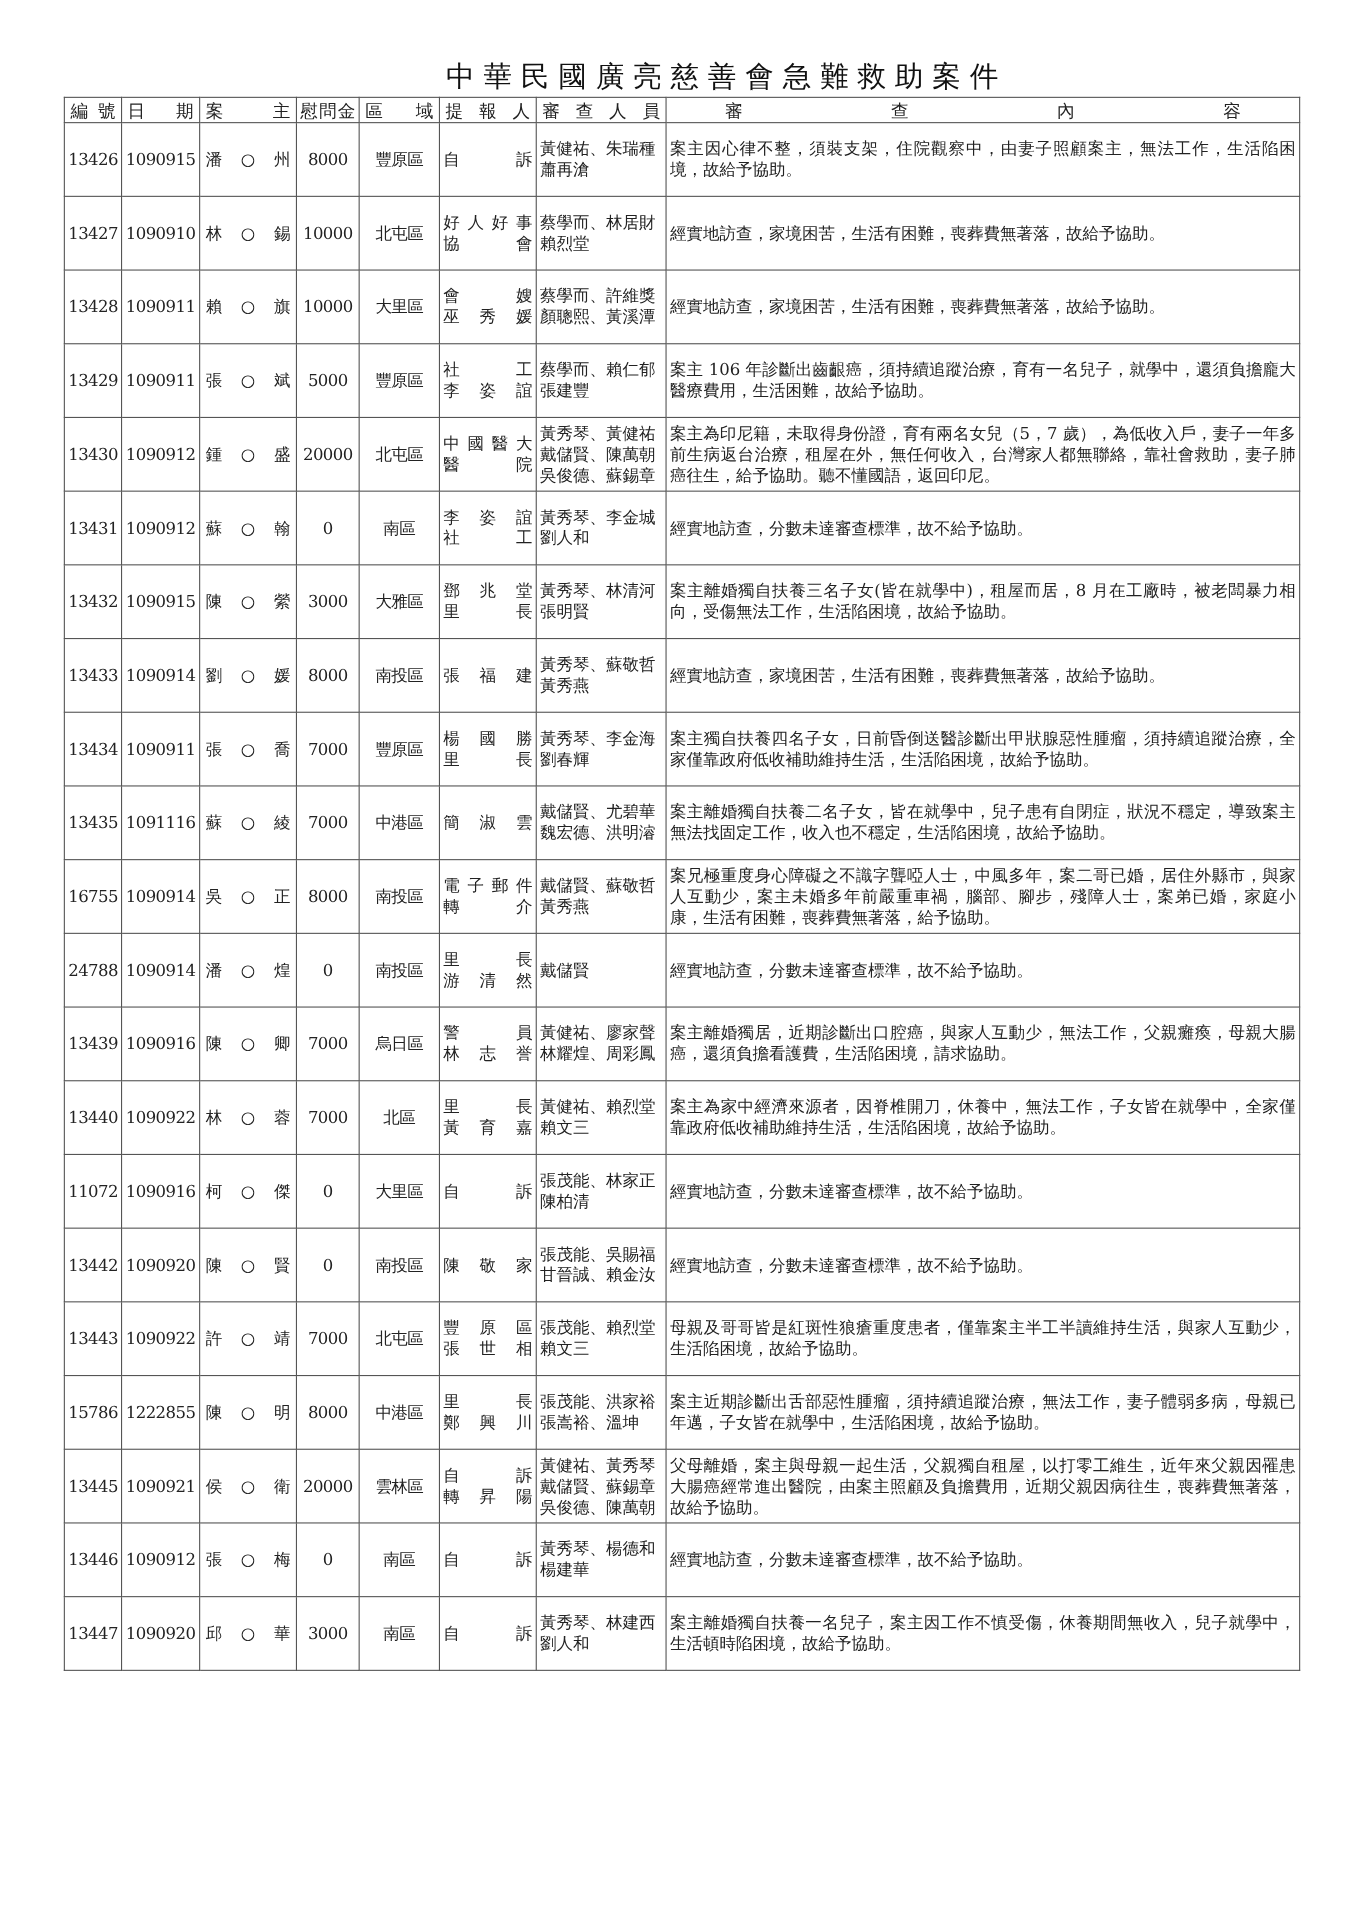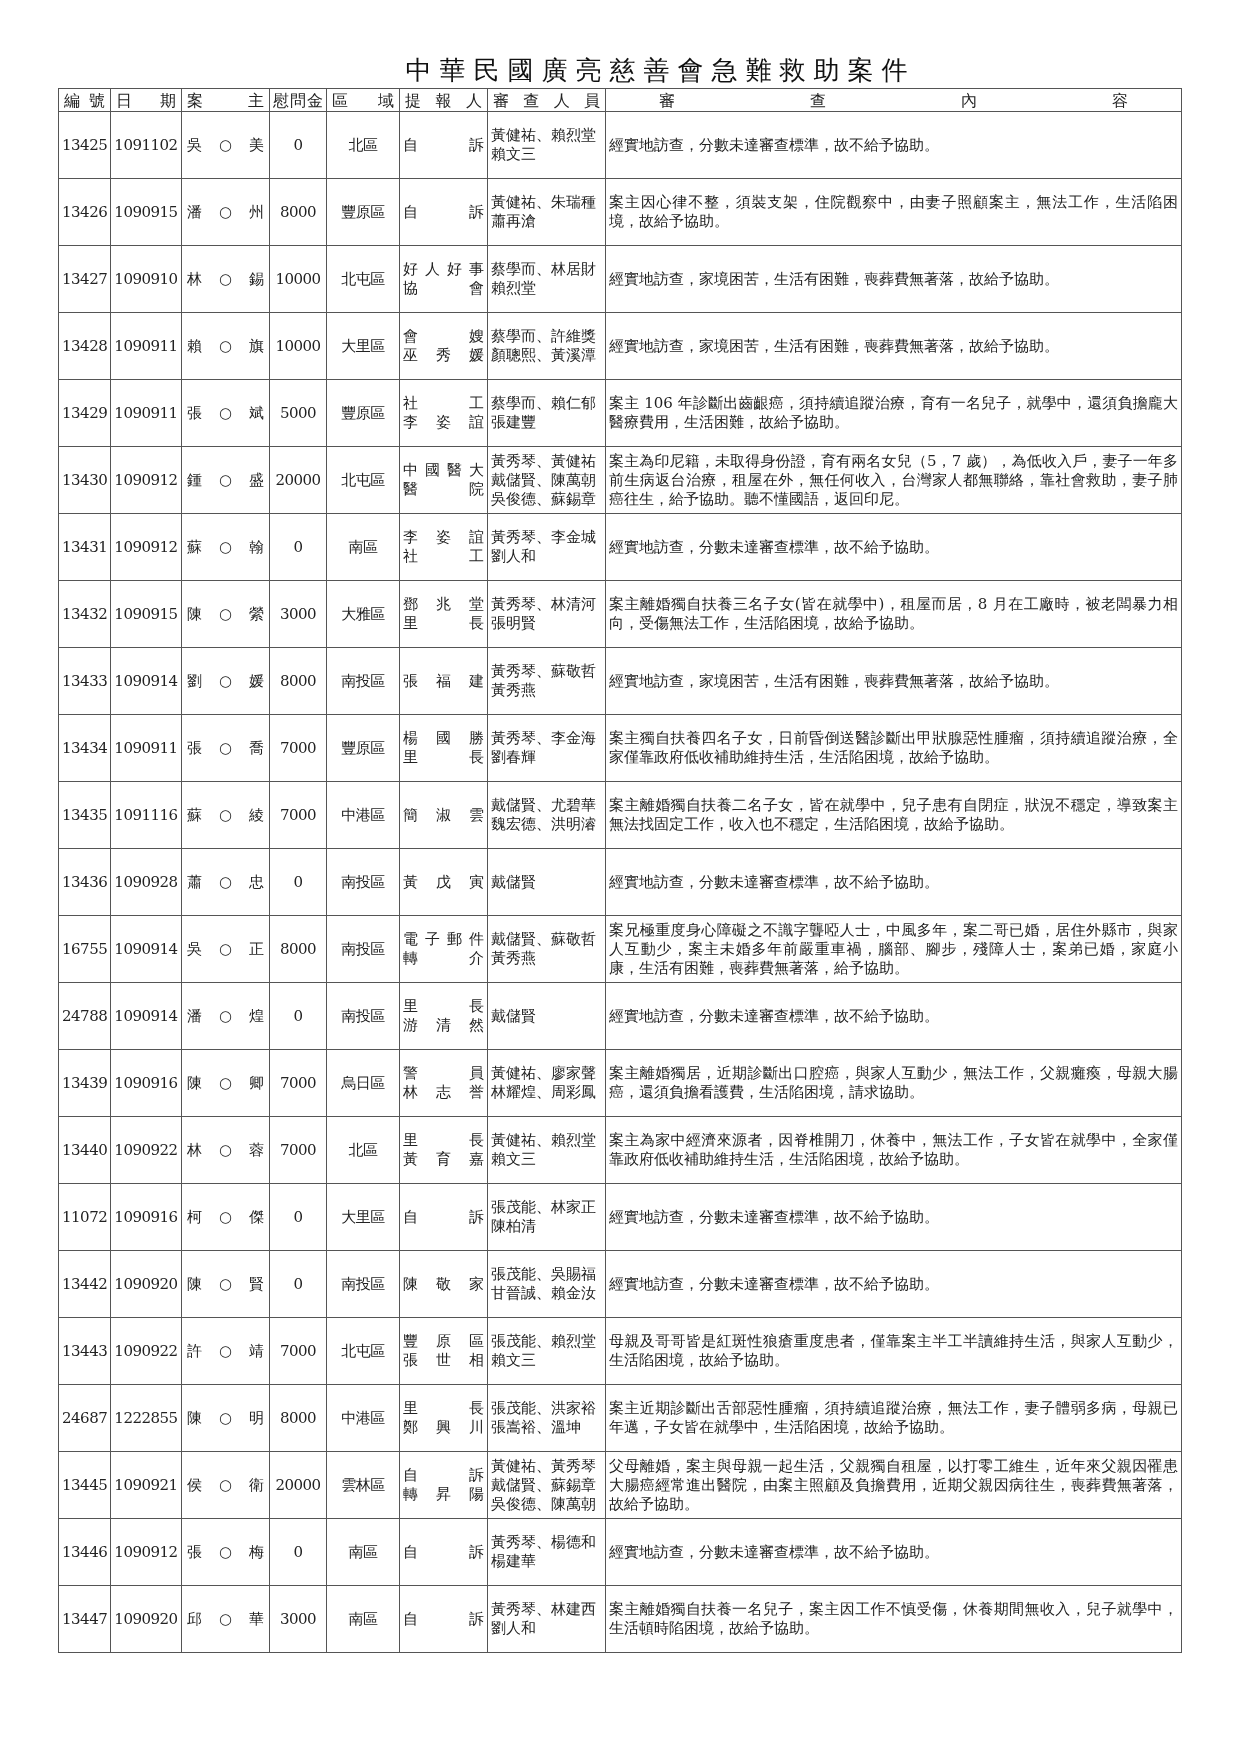--- a/index.html
+++ b/index.html
@@ -87,41 +87,20 @@
             <span>審</span>
             <span>查</span>
             <span>內</span>
             <span>容</span>
           </div>
         </th>
     </tr>
   </thead>
   <tbody id="rows">
       <tr>
-    <td class="c-no">13425</td>
-    <td class="c-date">1091102</td>
-    <td>
-          <div class="owner">
-            <span>吳</span>
-            <span>○</span>
-            <span>美</span>
-          </div>
-        </td>
-    <td class="c-amt">0</td>
-    <td class="c-area">北區</td>
-    <td>
-          <span class="rep-line">自　　訴</span>
-        </td>
-    <td class="rev">
-          <div>黃健祐、賴烈堂</div>
-          <div>賴文三</div>
-        </td>
-    <td class="content">經實地訪查，分數未達審查標準，故不給予協助。</td>
-      </tr>
-      <tr>
     <td class="c-no">13426</td>
     <td class="c-date">1090915</td>
     <td>
           <div class="owner">
             <span>潘</span>
             <span>○</span>
             <span>州</span>
           </div>
         </td>
     <td class="c-amt">8000</td>
@@ -326,160 +305,140 @@
     <td>
           <span class="rep-line">簡 淑 雲</span>
         </td>
     <td class="rev">
           <div>戴儲賢、尤碧華</div>
           <div>魏宏德、洪明濬</div>
         </td>
     <td class="content">案主離婚獨自扶養二名子女，皆在就學中，兒子患有自閉症，狀況不穩定，導致案主無法找固定工作，收入也不穩定，生活陷困境，故給予協助。</td>
       </tr>
       <tr>
-    <td class="c-no">13436</td>
-    <td class="c-date">1090928</td>
-    <td>
-          <div class="owner">
-            <span>蕭</span>
-            <span>○</span>
-            <span>忠</span>
+    <td class="c-no">16755</td>
+    <td class="c-date">1090914</td>
+    <td>
+          <div class="owner">
+            <span>吳</span>
+            <span>○</span>
+            <span>正</span>
+          </div>
+        </td>
+    <td class="c-amt">8000</td>
+    <td class="c-area">南投區</td>
+    <td>
+          <span class="rep-line">電子郵件</span>
+          <span class="rep-line">轉　　介</span>
+        </td>
+    <td class="rev">
+          <div>戴儲賢、蘇敬哲</div>
+          <div>黃秀燕</div>
+        </td>
+    <td class="content">案兄極重度身心障礙之不識字聾啞人士，中風多年，案二哥已婚，居住外縣市，與家人互動少，案主未婚多年前嚴重車禍，腦部、腳步，殘障人士，案弟已婚，家庭小康，生活有困難，喪葬費無著落，給予協助。</td>
+      </tr>
+      <tr>
+    <td class="c-no">24788</td>
+    <td class="c-date">1090914</td>
+    <td>
+          <div class="owner">
+            <span>潘</span>
+            <span>○</span>
+            <span>煌</span>
           </div>
         </td>
     <td class="c-amt">0</td>
     <td class="c-area">南投區</td>
     <td>
-          <span class="rep-line">黃 戊 寅</span>
+          <span class="rep-line">里　　長</span>
+          <span class="rep-line">游 清 然</span>
         </td>
     <td class="rev">
           <div>戴儲賢</div>
         </td>
     <td class="content">經實地訪查，分數未達審查標準，故不給予協助。</td>
       </tr>
       <tr>
-    <td class="c-no">16755</td>
-    <td class="c-date">1090914</td>
-    <td>
-          <div class="owner">
-            <span>吳</span>
-            <span>○</span>
-            <span>正</span>
-          </div>
-        </td>
-    <td class="c-amt">8000</td>
-    <td class="c-area">南投區</td>
-    <td>
-          <span class="rep-line">電子郵件</span>
-          <span class="rep-line">轉　　介</span>
-        </td>
-    <td class="rev">
-          <div>戴儲賢、蘇敬哲</div>
-          <div>黃秀燕</div>
-        </td>
-    <td class="content">案兄極重度身心障礙之不識字聾啞人士，中風多年，案二哥已婚，居住外縣市，與家人互動少，案主未婚多年前嚴重車禍，腦部、腳步，殘障人士，案弟已婚，家庭小康，生活有困難，喪葬費無著落，給予協助。</td>
-      </tr>
-      <tr>
-    <td class="c-no">24788</td>
-    <td class="c-date">1090914</td>
-    <td>
-          <div class="owner">
-            <span>潘</span>
-            <span>○</span>
-            <span>煌</span>
+    <td class="c-no">13439</td>
+    <td class="c-date">1090916</td>
+    <td>
+          <div class="owner">
+            <span>陳</span>
+            <span>○</span>
+            <span>卿</span>
+          </div>
+        </td>
+    <td class="c-amt">7000</td>
+    <td class="c-area">烏日區</td>
+    <td>
+          <span class="rep-line">警　　員</span>
+          <span class="rep-line">林 志 誉</span>
+        </td>
+    <td class="rev">
+          <div>黃健祐、廖家聲</div>
+          <div>林耀煌、周彩鳳</div>
+        </td>
+    <td class="content">案主離婚獨居，近期診斷出口腔癌，與家人互動少，無法工作，父親癱瘓，母親大腸癌，還須負擔看護費，生活陷困境，請求協助。</td>
+      </tr>
+      <tr>
+    <td class="c-no">13440</td>
+    <td class="c-date">1090922</td>
+    <td>
+          <div class="owner">
+            <span>林</span>
+            <span>○</span>
+            <span>蓉</span>
+          </div>
+        </td>
+    <td class="c-amt">7000</td>
+    <td class="c-area">北區</td>
+    <td>
+          <span class="rep-line">里　　長</span>
+          <span class="rep-line">黃 育 嘉</span>
+        </td>
+    <td class="rev">
+          <div>黃健祐、賴烈堂</div>
+          <div>賴文三</div>
+        </td>
+    <td class="content">案主為家中經濟來源者，因脊椎開刀，休養中，無法工作，子女皆在就學中，全家僅靠政府低收補助維持生活，生活陷困境，故給予協助。</td>
+      </tr>
+      <tr>
+    <td class="c-no">11072</td>
+    <td class="c-date">1090916</td>
+    <td>
+          <div class="owner">
+            <span>柯</span>
+            <span>○</span>
+            <span>傑</span>
+          </div>
+        </td>
+    <td class="c-amt">0</td>
+    <td class="c-area">大里區</td>
+    <td>
+          <span class="rep-line">自　　訴</span>
+        </td>
+    <td class="rev">
+          <div>張茂能、林家正</div>
+          <div>陳柏清</div>
+        </td>
+    <td class="content">經實地訪查，分數未達審查標準，故不給予協助。</td>
+      </tr>
+      <tr>
+    <td class="c-no">13442</td>
+    <td class="c-date">1090920</td>
+    <td>
+          <div class="owner">
+            <span>陳</span>
+            <span>○</span>
+            <span>賢</span>
           </div>
         </td>
     <td class="c-amt">0</td>
     <td class="c-area">南投區</td>
     <td>
-          <span class="rep-line">里　　長</span>
-          <span class="rep-line">游 清 然</span>
-        </td>
-    <td class="rev">
-          <div>戴儲賢</div>
-        </td>
-    <td class="content">經實地訪查，分數未達審查標準，故不給予協助。</td>
-      </tr>
-      <tr>
-    <td class="c-no">13439</td>
-    <td class="c-date">1090916</td>
-    <td>
-          <div class="owner">
-            <span>陳</span>
-            <span>○</span>
-            <span>卿</span>
-          </div>
-        </td>
-    <td class="c-amt">7000</td>
-    <td class="c-area">烏日區</td>
-    <td>
-          <span class="rep-line">警　　員</span>
-          <span class="rep-line">林 志 誉</span>
-        </td>
-    <td class="rev">
-          <div>黃健祐、廖家聲</div>
-          <div>林耀煌、周彩鳳</div>
-        </td>
-    <td class="content">案主離婚獨居，近期診斷出口腔癌，與家人互動少，無法工作，父親癱瘓，母親大腸癌，還須負擔看護費，生活陷困境，請求協助。</td>
-      </tr>
-      <tr>
-    <td class="c-no">13440</td>
-    <td class="c-date">1090922</td>
-    <td>
-          <div class="owner">
-            <span>林</span>
-            <span>○</span>
-            <span>蓉</span>
-          </div>
-        </td>
-    <td class="c-amt">7000</td>
-    <td class="c-area">北區</td>
-    <td>
-          <span class="rep-line">里　　長</span>
-          <span class="rep-line">黃 育 嘉</span>
-        </td>
-    <td class="rev">
-          <div>黃健祐、賴烈堂</div>
-          <div>賴文三</div>
-        </td>
-    <td class="content">案主為家中經濟來源者，因脊椎開刀，休養中，無法工作，子女皆在就學中，全家僅靠政府低收補助維持生活，生活陷困境，故給予協助。</td>
-      </tr>
-      <tr>
-    <td class="c-no">11072</td>
-    <td class="c-date">1090916</td>
-    <td>
-          <div class="owner">
-            <span>柯</span>
-            <span>○</span>
-            <span>傑</span>
-          </div>
-        </td>
-    <td class="c-amt">0</td>
-    <td class="c-area">大里區</td>
-    <td>
-          <span class="rep-line">自　　訴</span>
-        </td>
-    <td class="rev">
-          <div>張茂能、林家正</div>
-          <div>陳柏清</div>
-        </td>
-    <td class="content">經實地訪查，分數未達審查標準，故不給予協助。</td>
-      </tr>
-      <tr>
-    <td class="c-no">13442</td>
-    <td class="c-date">1090920</td>
-    <td>
-          <div class="owner">
-            <span>陳</span>
-            <span>○</span>
-            <span>賢</span>
-          </div>
-        </td>
-    <td class="c-amt">0</td>
-    <td class="c-area">南投區</td>
-    <td>
           <span class="rep-line">陳 敬 家</span>
         </td>
     <td class="rev">
           <div>張茂能、吳賜福</div>
           <div>甘晉誠、賴金汝</div>
         </td>
     <td class="content">經實地訪查，分數未達審查標準，故不給予協助。</td>
       </tr>
       <tr>
     <td class="c-no">13443</td>
@@ -497,21 +456,21 @@
           <span class="rep-line">豐 原 區</span>
           <span class="rep-line">張 世 相</span>
         </td>
     <td class="rev">
           <div>張茂能、賴烈堂</div>
           <div>賴文三</div>
         </td>
     <td class="content">母親及哥哥皆是紅斑性狼瘡重度患者，僅靠案主半工半讀維持生活，與家人互動少，生活陷困境，故給予協助。</td>
       </tr>
       <tr>
-    <td class="c-no">24687</td>
+    <td class="c-no">15786</td>
     <td class="c-date">1222855</td>
     <td>
           <div class="owner">
             <span>陳</span>
             <span>○</span>
             <span>明</span>
           </div>
         </td>
     <td class="c-amt">8000</td>
     <td class="c-area">中港區</td>

